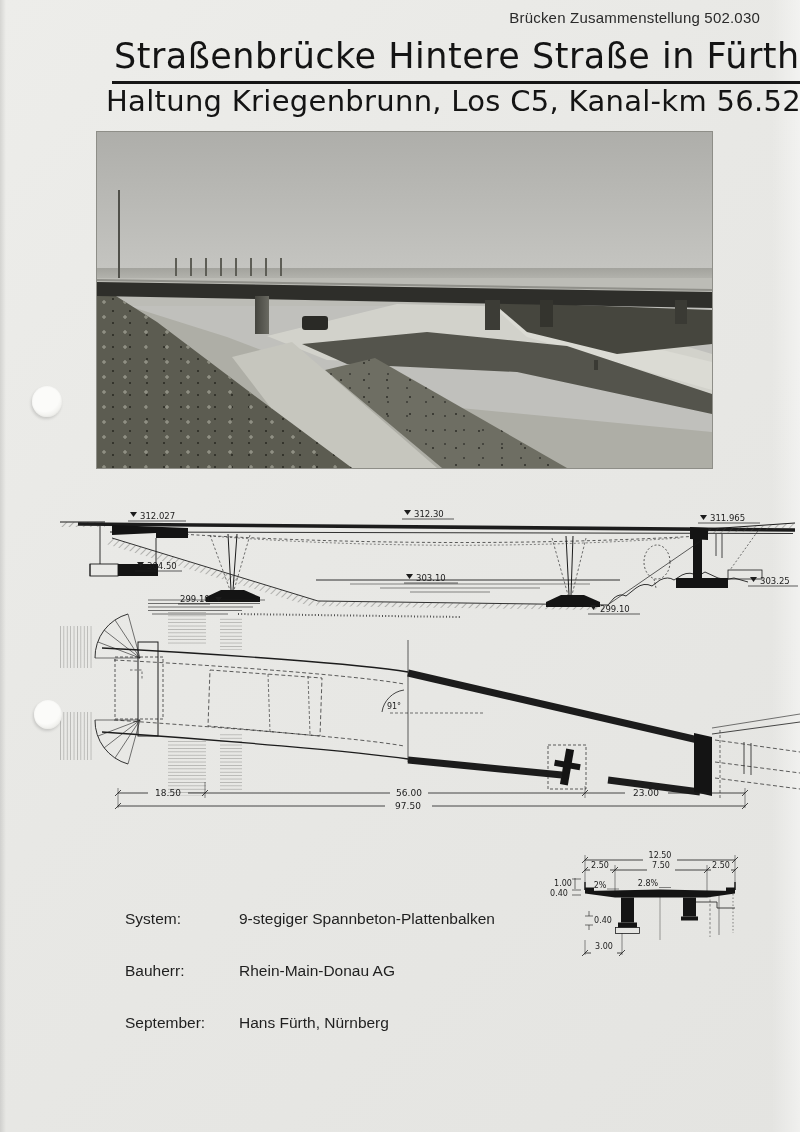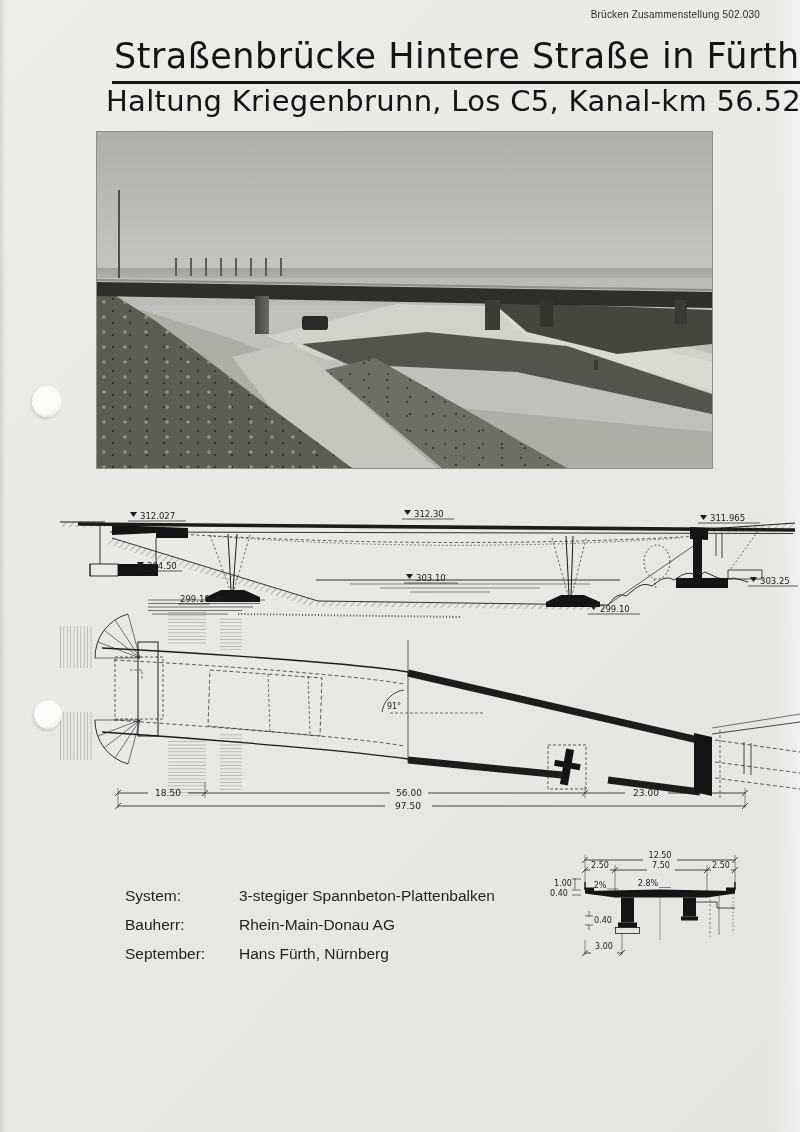--- a/index.html
+++ b/index.html
@@ -3,21 +3,21 @@
 <meta charset="utf-8">
 <style>
   html,body{margin:0;padding:0;background:#d8d8d5;}
   .page{position:relative;width:800px;height:1132px;overflow:hidden;
     background:linear-gradient(135deg,#ededea 0%,#e8e8e5 45%,#e4e4e1 100%);
     font-family:"Liberation Sans",sans-serif;color:#1f1f1f;}
   .edge-left{position:absolute;left:0;top:0;width:6px;height:100%;
     background:linear-gradient(90deg,rgba(0,0,0,.10),rgba(0,0,0,0));}
   .edge-right{position:absolute;right:0;top:0;width:28px;height:100%;
     background:linear-gradient(90deg,rgba(255,255,255,0),rgba(255,255,255,.45));}
-  .ref{position:absolute;top:9px;right:40px;font-size:10px;color:#2a2a2a;letter-spacing:.2px;}
+  .ref{position:absolute;top:9px;right:40px;font-size:15px;color:#2a2a2a;letter-spacing:.2px;}
   .title{position:absolute;left:112px;top:36px;font-family:"DejaVu Sans",sans-serif;
     font-size:35px;font-weight:400;letter-spacing:.5px;color:#141414;
     border-bottom:3px solid #161616;padding:0 6px 5px 2px;white-space:nowrap;}
   .subtitle{position:absolute;left:106px;top:84px;font-family:"DejaVu Sans",sans-serif;
     font-size:29px;font-weight:400;letter-spacing:.3px;color:#141414;white-space:nowrap;}
   
   .photo{position:absolute;left:97px;top:132px;width:615px;height:336px;overflow:hidden;
     background:#c0c0bc;outline:1px solid #8e8e88;}
   .photo div{position:absolute;}
   .ph-sky{left:0;top:0;width:615px;height:148px;background:linear-gradient(180deg,#aeaeaa,#c6c6c2);}
@@ -58,21 +58,21 @@
     clip-path:polygon(0 152px,60px 190px,150px 258px,255px 336px,0 336px);}
   .ph-machine{left:205px;top:184px;width:26px;height:14px;background:#2a2a26;border-radius:3px;}
   .ph-figure{left:497px;top:228px;width:4px;height:10px;background:#3a3a34;}
   
   svg text{font-family:"DejaVu Sans",sans-serif;fill:#1c1c1c;}
   .elev{position:absolute;left:60px;top:500px;}
   .plan{position:absolute;left:60px;top:612px;}
   .xsec{position:absolute;left:545px;top:845px;}
   
   .info{position:absolute;left:125px;top:881px;width:430px;font-size:15.5px;}
-  .info .row{display:flex;height:29px;align-items:center;}
+  .info .row{display:flex;height:29px;align-items:center;margin-top:23px;}
   .info .lbl{width:114px;flex:none;}
   .info .val{white-space:pre;}
   
   .hole{position:absolute;border-radius:50%;
     background:radial-gradient(circle at 42% 35%,#fbfbf9 55%,#e0e0db 100%);
     box-shadow:-1px 2px 3px rgba(0,0,0,.14), inset 0 0 2px rgba(0,0,0,.06);}
   .hole1{left:32px;top:386px;width:30px;height:31px;}
   .hole2{left:34px;top:700px;width:28px;height:29px;}
 </style>
 </head>
@@ -283,21 +283,21 @@
       <text x="55" y="43">2%</text>
       <text x="103" y="41">2.8%</text>
       <text x="58" y="78">0.40</text>
       <text x="59" y="104">3.00</text>
     </g>
   </svg>
 
   <div class="info">
     <div class="row">
       <span class="lbl">System:</span>
-      <span class="val">3-stegiger Spannbeton-Plattenbalken</span>
+      <span class="val">9-stegiger Spannbeton-Plattenbalken</span>
     </div>
     <div class="row">
       <span class="lbl">Bauherr:</span>
       <span class="val">Rhein-Main-Donau AG</span>
     </div>
     <div class="row">
       <span class="lbl">September:</span>
       <span class="val">Hans Fürth, Nürnberg</span>
     </div>
   </div>

